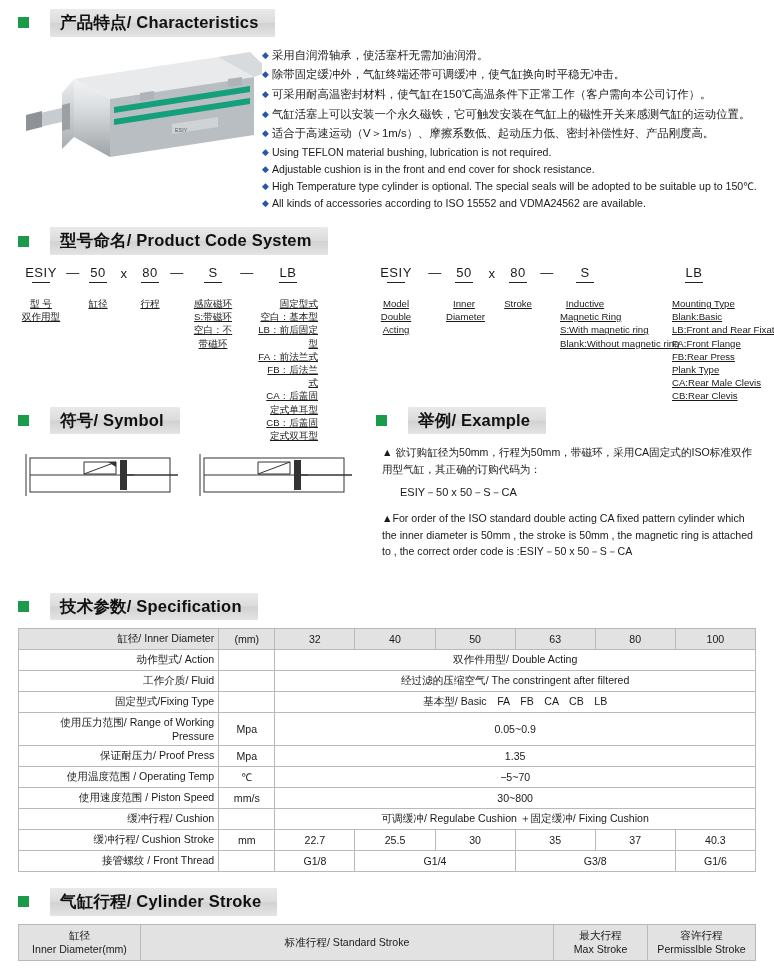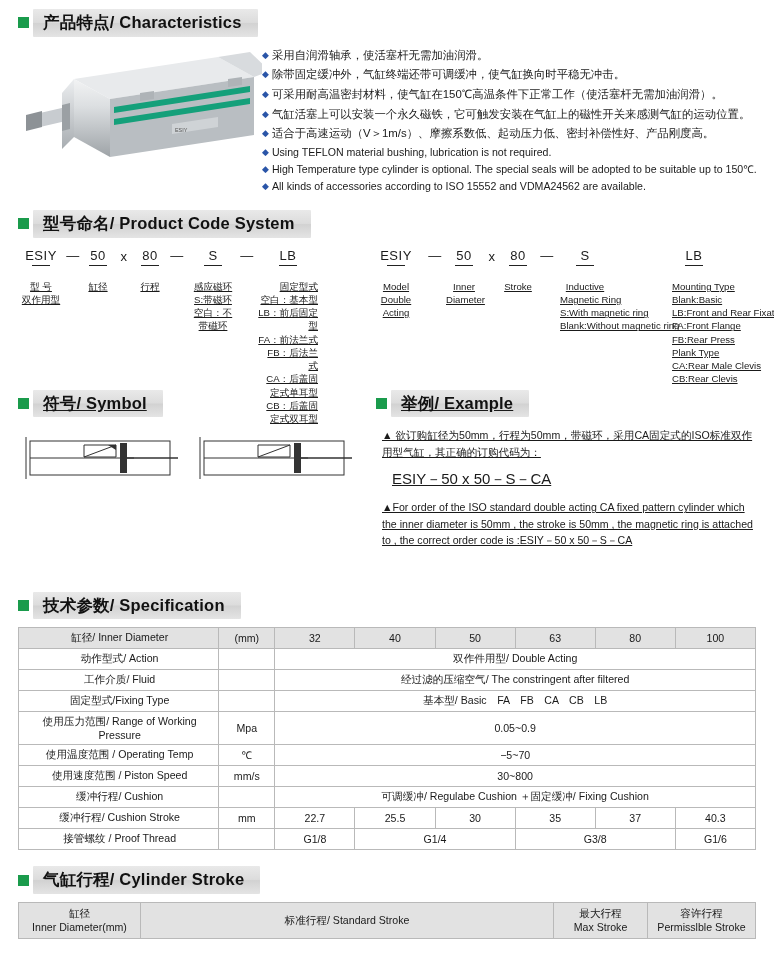--- a/index.html
+++ b/index.html
@@ -9,21 +9,21 @@
     background: #ffffff;
     font-family: "Liberation Sans", sans-serif;
     color: #1a1a1a;
   }
   .page { width: 774px; min-height: 972px; position: relative; padding: 0; }
 
   
   .sec-header {
     display: flex;
     align-items: center;
-    gap: 4px;
+    gap: 21px;
     margin: 0 0 6px 18px;
   }
   .sec-sq {
     width: 11px; height: 11px;
     background: #1a9b4c;
     flex: 0 0 auto;
   }
   .sec-title-box {
     background: linear-gradient(to bottom, #e9e9e9 0%, #dcdcdc 48%, #d2d2d2 52%, #e4e4e4 100%);
     padding: 3px 16px 4px 10px;
@@ -55,41 +55,41 @@
   
   .code-wrap { margin-top: 14px; }
   .code-body { position: relative; height: 128px; margin-top: 8px; }
   .code-col { position: absolute; font-size: 11px; text-align: center; }
   .code-top { font-size: 13px; letter-spacing: 0.5px; }
   .code-sub { font-size: 9.6px; line-height: 1.38; margin-top: 14px; text-decoration: underline; }
   .code-sub.left { text-align: right; }
   .bar { display:block; width: 18px; height: 1px; background: #222; margin: 2px auto 0; }
 
   
-  .two-col { display: flex; margin-top: 16px; text-decoration: underline; }
+  .two-col { display: flex; margin-top: 16px; }
   .col-left { width: 376px; flex: 0 0 376px; }
   .col-right { flex: 1; }
   .sym-body { margin: 10px 0 0 24px; display: flex; gap: 14px; }
   .ex-body { margin: 10px 14px 0 6px; font-size: 10.6px; line-height: 1.55; }
   .ex-body p { margin: 0 0 7px 0; }
-  .ex-code { margin: 0 0 9px 10px; font-size: 15px; }
-
-  
-  .spec-wrap { margin-top: 36px; }
+  .ex-code { margin: 0 0 9px 18px; font-size: 11px; }
+
+  
+  .spec-wrap { margin-top: 26px; }
   table { border-collapse: collapse; font-size: 10.6px; }
   .spec-table { width: 738px; margin: 8px 0 0 18px; table-layout: fixed; }
   .spec-table td {
     border: 1px solid #b9b9b9;
     padding: 3px 4px;
     height: 19px;
     text-align: center;
     vertical-align: middle;
   }
   .spec-table td.lbl {
-    text-align: center;
+    text-align: right;
     padding-left: 6px;
     width: 200px;
   }
   .spec-table td.unit { width: 56px; }
   .spec-table tr.head td { background: #e2e2e2; font-weight: normal; }
   .spec-table tr.head td.lbl { background: #e2e2e2; }
 
   
   .stroke-wrap { margin-top: 16px; padding-bottom: 14px; }
   .stroke-table { width: 738px; margin: 8px 0 0 18px; table-layout: fixed; }
@@ -152,24 +152,25 @@
           <polygon points="150,75 196,68 196,78 150,85" fill="#cfd3d6"></polygon>
           <text x="153" y="83" font-size="5.4" fill="#555" font-family="Liberation Sans, sans-serif">ESIY</text>
 
           <polygon points="118,44 132,42 132,50 118,52" fill="#aeb3b7"></polygon>
           <polygon points="206,30 220,28 220,36 206,38" fill="#aeb3b7"></polygon>
         </svg>
       </div>
       <div class="chars-list">
         <p><span class="dia">◆</span><span>采用自润滑轴承，使活塞杆无需加油润滑。</span></p>
         <p><span class="dia">◆</span><span>除带固定缓冲外，气缸终端还带可调缓冲，使气缸换向时平稳无冲击。</span></p>
-        <p><span class="dia">◆</span><span>可采用耐高温密封材料，使气缸在150℃高温条件下正常工作（使活塞杆无需加油润滑）。</span></p>
+        <p><span class="dia">◆</span><span>可采用耐高温密封材料，使气缸在150℃高温条件下正常工作（客户需向本公司订作）。</span></p>
         <p><span class="dia">◆</span><span>气缸活塞上可以安装一个永久磁铁，它可触发安装在气缸上的磁性开关来感测气缸的运动位置。</span></p>
         <p><span class="dia">◆</span><span>适合于高速运动（V＞1m/s）、摩擦系数低、起动压力低、密封补偿性好、产品刚度高。</span></p>
         <p class="en"><span class="dia">◆</span><span>Using TEFLON material bushing, lubrication is not required.</span></p>
+        <p class="en"><span class="dia">◆</span><span>Adjustable cushion is in the front and end cover for shock resistance.</span></p>
         <p class="en"><span class="dia">◆</span><span>High Temperature type cylinder is optional. The special seals will be adopted to be suitable up to 150℃.</span></p>
         <p class="en"><span class="dia">◆</span><span>All kinds of accessories according to ISO 15552 and VDMA24562 are available.</span></p>
       </div>
     </div>
   </div>
 
   <div class="code-wrap">
     <div class="sec-header">
       <div class="sec-sq"></div>
       <div class="sec-title-box">型号命名/ Product Code System</div>
@@ -366,20 +367,25 @@
           <td class="lbl">固定型式/Fixing Type</td>
           <td class="unit"></td>
           <td colspan="6">基本型/ Basic　FA　FB　CA　CB　LB</td>
         </tr>
         <tr>
           <td class="lbl">使用压力范围/ Range of Working Pressure</td>
           <td class="unit">Mpa</td>
           <td colspan="6">0.05~0.9</td>
         </tr>
         <tr>
+          <td class="lbl">保证耐压力/ Proof Press</td>
+          <td class="unit">Mpa</td>
+          <td colspan="6">1.35</td>
+        </tr>
+        <tr>
           <td class="lbl">使用温度范围 / Operating Temp</td>
           <td class="unit">℃</td>
           <td colspan="6">−5~70</td>
         </tr>
         <tr>
           <td class="lbl">使用速度范围 / Piston Speed</td>
           <td class="unit">mm/s</td>
           <td colspan="6">30~800</td>
         </tr>
         <tr>
@@ -391,21 +397,21 @@
           <td class="lbl">缓冲行程/ Cushion Stroke</td>
           <td class="unit">mm</td>
           <td>22.7</td>
           <td>25.5</td>
           <td>30</td>
           <td>35</td>
           <td>37</td>
           <td>40.3</td>
         </tr>
         <tr>
-          <td class="lbl">接管螺纹 / Proof Thread</td>
+          <td class="lbl">接管螺纹 / Front Thread</td>
           <td class="unit"></td>
           <td>G1/8</td>
           <td colspan="2">G1/4</td>
           <td colspan="2">G3/8</td>
           <td>G1/6</td>
         </tr>
       </tbody>
     </table>
   </div>
 

